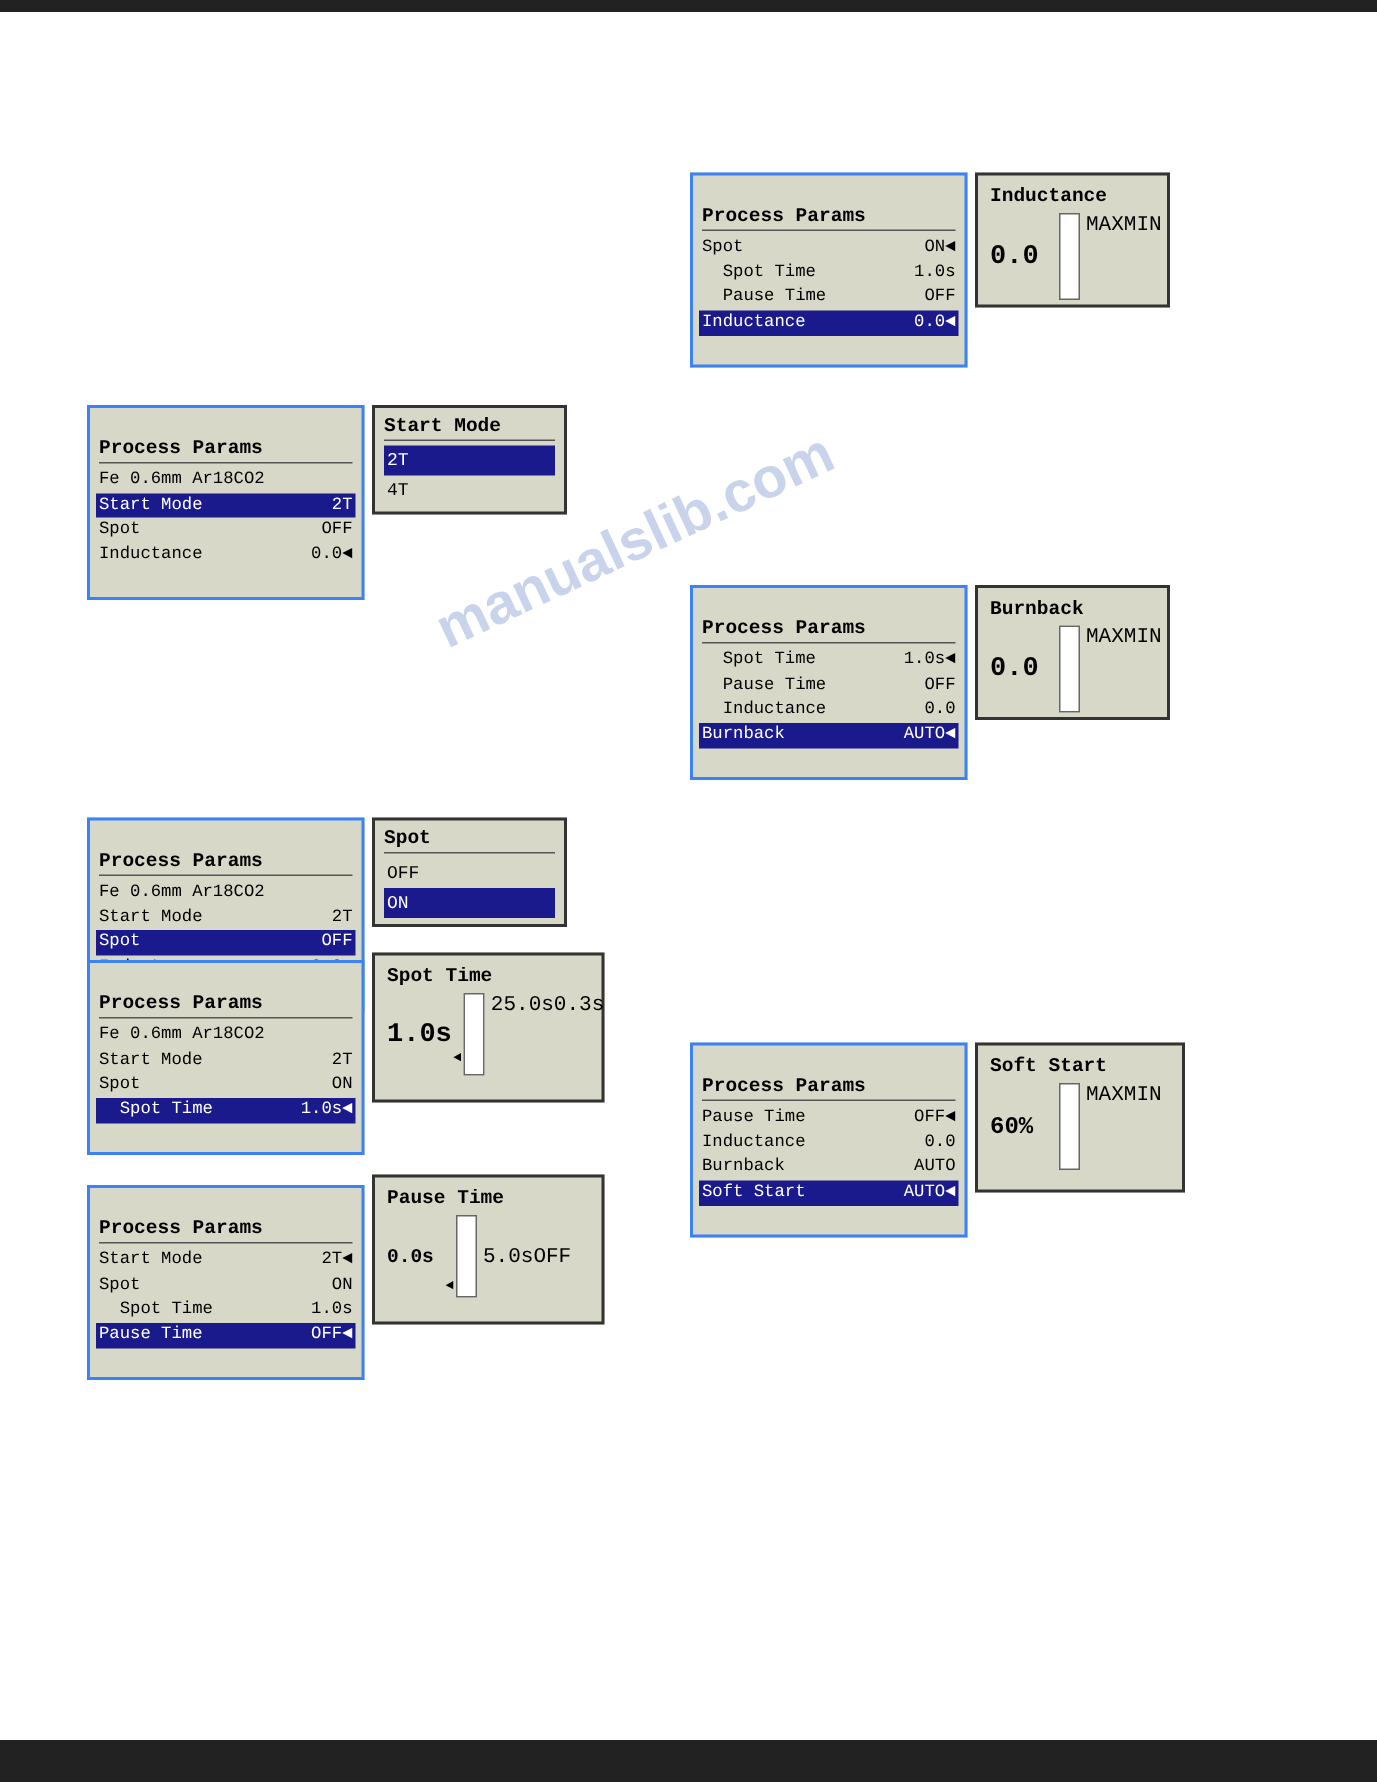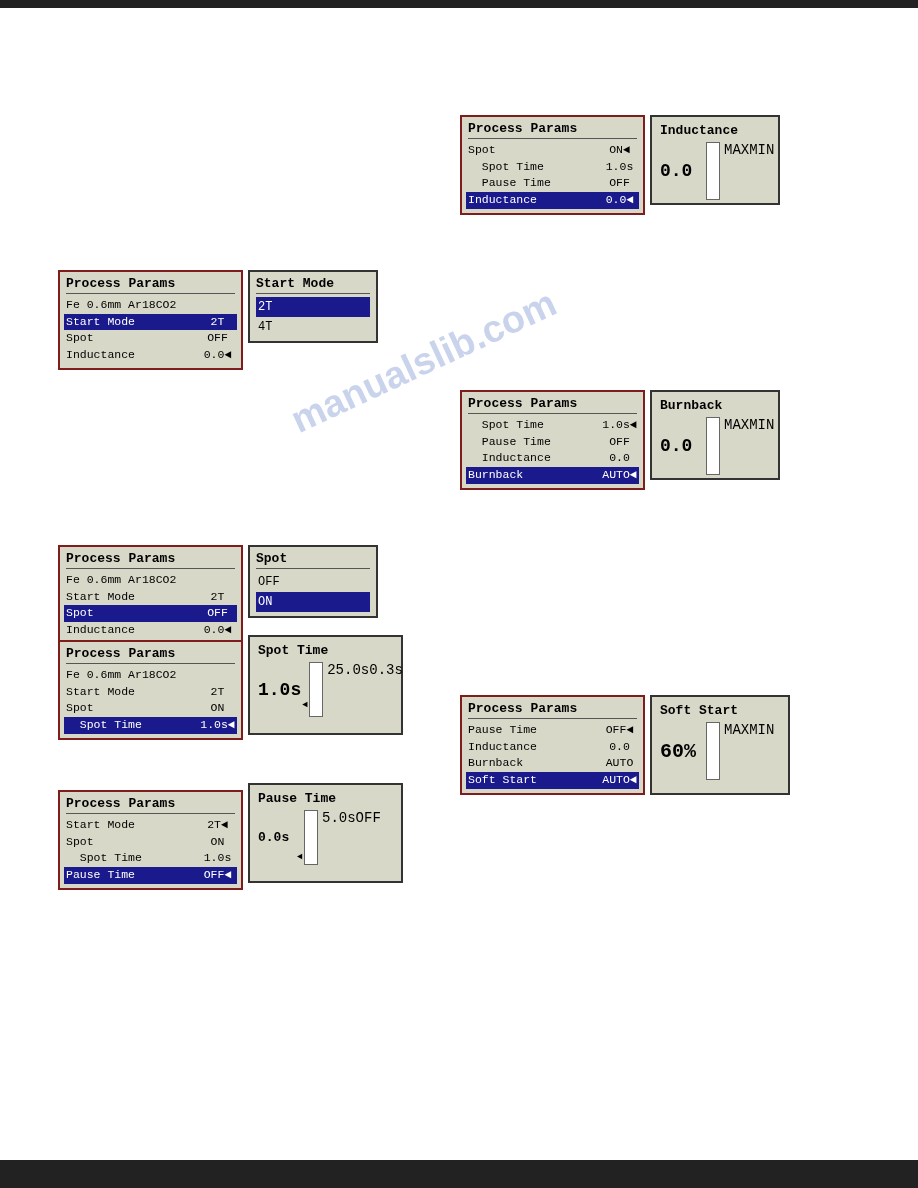--- a/index.html
+++ b/index.html
@@ -23,40 +23,40 @@
     .bottom-bar {
       position: absolute;
       bottom: 0; left: 0; right: 0;
       height: 28px;
       background: #222;
     }
 
     
     .panel {
       position: absolute;
-      border: 2px solid #7f1d1d;
+      border: 2px solid #3b82f6;
       background: #d8d8c8;
-      padding: 4px 6px;
+      padding: 19px 6px;
     }
     .panel-title {
       font-weight: bold;
       font-size: 13px;
       margin-bottom: 3px;
       border-bottom: 1px solid #555;
       padding-bottom: 2px;
     }
     .panel-row {
       display: flex;
       justify-content: space-between;
       font-size: 11.5px;
       line-height: 1.45;
       white-space: nowrap;
     }
     .panel-row .label { min-width: 80px; }
-    .panel-row .value { text-align: center; min-width: 35px; }
+    .panel-row .value { text-align: right; min-width: 35px; }
     .panel-row.highlighted {
       background: #1a1a8c;
       color: #ffffff;
       margin: 0 -2px;
       padding: 0 2px;
     }
 
     
     .gauge-panel {
       position: absolute;
@@ -284,21 +284,21 @@
   </div>
   <div class="panel-row highlighted">
     <span class="label">Soft Start</span>
     <span class="value">AUTO◄</span>
   </div>
 </div>
 
 <div class="gauge-panel" style="left:650px; top:695px; width:140px; height:100px;">
   <div class="gauge-title">Soft Start</div>
   <div class="gauge-body">
-    <span class="gauge-value" style="font-size:20px;">60%</span>
+    <span class="gauge-value" style="font-size:16px;">60%</span>
     <div class="vslider-wrap">
       <div class="vslider-track"></div>
       <div class="vslider-side">
         <span>MAX</span>
         <span>MIN</span>
       </div>
     </div>
   </div>
 </div>
 
@@ -360,21 +360,21 @@
 </div>
 
 <div class="gauge-panel" style="left:248px; top:783px; width:155px; height:100px;">
   <div class="gauge-title">Pause Time</div>
   <div class="gauge-body">
     <span class="gauge-value" style="font-size:13px;">0.0s</span>
     <div class="vslider-wrap">
       <div class="vslider-track" style="height:55px;">
         <div style="position:absolute; left:-8px; bottom:2px; font-size:9px;">◄</div>
       </div>
-      <div class="vslider-side" style="height:55px;">
+      <div class="vslider-side" style="height:55px;align-items:center;">
         <span>5.0s</span>
         <span>OFF</span>
       </div>
     </div>
   </div>
 </div>
 
 <div class="bottom-bar"></div>
 
 </body></html>

